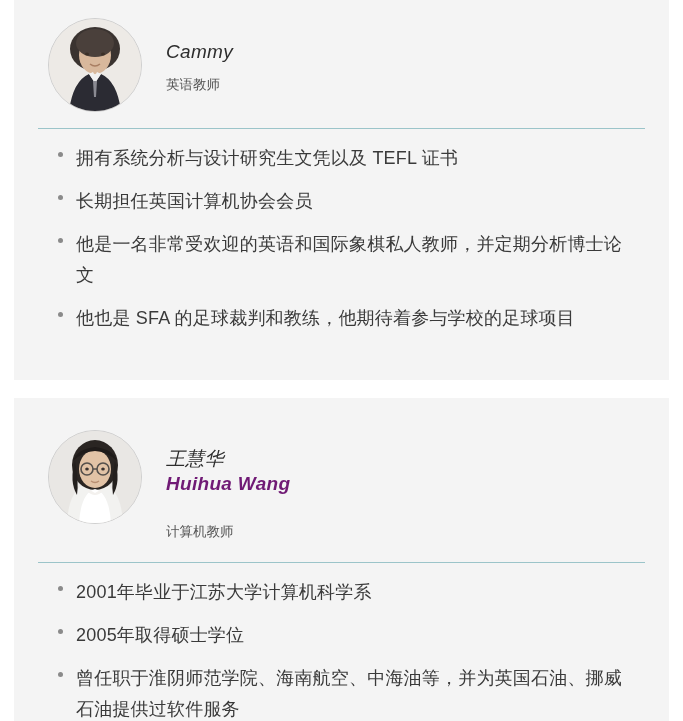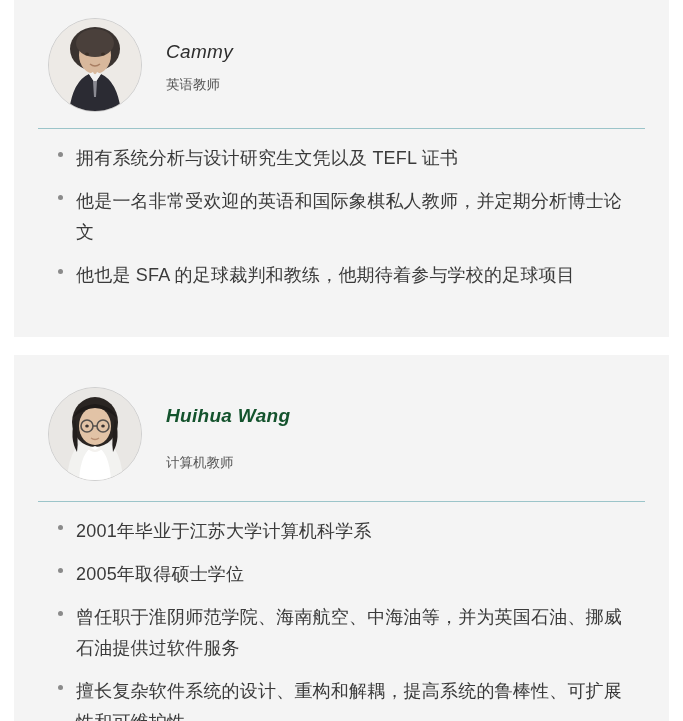--- a/index.html
+++ b/index.html
@@ -63,21 +63,21 @@
     font-weight: normal;
     font-style: italic;
     color: #2d2d2d;
     letter-spacing: 0.3px;
     line-height: 1.35;
   }
   .person-name-en {
     font-size: 19px;
     font-weight: bold;
     font-style: italic;
-    color: #14532d;
+    color: #701a75;
     letter-spacing: 0.3px;
     line-height: 1.4;
   }
   .person-role {
     font-size: 13.5px;
     color: #555555;
     margin-top: 10px;
     line-height: 1.5;
   }
   .person-role.spaced {
@@ -138,20 +138,21 @@
         </svg>
       </div>
       <div class="name-block">
         <div class="person-name">Cammy</div>
         <div class="person-role">英语教师</div>
       </div>
     </div>
     <hr class="divider">
     <ul class="bullets">
       <li>拥有系统分析与设计研究生文凭以及 TEFL 证书</li>
+      <li>长期担任英国计算机协会会员</li>
       <li>他是一名非常受欢迎的英语和国际象棋私人教师，并定期分析博士论文</li>
       <li>他也是 SFA 的足球裁判和教练，他期待着参与学校的足球项目</li>
     </ul>
   </div>
 
   <div class="profile-card">
     <div class="card-header tall">
       <div class="avatar">
         <svg width="92" height="92" viewBox="0 0 92 92" aria-hidden="true">
           <rect x="0" y="0" width="92" height="92" fill="#e9e7e4"></rect>
@@ -165,20 +166,21 @@
           <circle cx="54" cy="38" r="6" fill="none" stroke="#55504c" stroke-width="1.6"></circle>
           <line x1="44" y1="38" x2="48" y2="38" stroke="#55504c" stroke-width="1.6"></line>
           <ellipse cx="38" cy="38" rx="1.8" ry="1.5" fill="#3a3230"></ellipse>
           <ellipse cx="54" cy="38" rx="1.8" ry="1.5" fill="#3a3230"></ellipse>
           <path d="M42 50 Q46 53 50 50" stroke="#b98f72" stroke-width="1.4" fill="none"></path>
           <path d="M30 92 Q32 62 46 58 Q60 62 62 92 Z" fill="#ffffff"></path>
           <path d="M38 60 Q46 68 54 60 Q52 58 46 62 Q40 58 38 60 Z" fill="#f3f1ee"></path>
         </svg>
       </div>
       <div class="name-block second">
+        <div class="person-name">王慧华</div>
         <div class="person-name-en">Huihua Wang</div>
         <div class="person-role spaced">计算机教师</div>
       </div>
     </div>
     <hr class="divider">
     <ul class="bullets">
       <li>2001年毕业于江苏大学计算机科学系</li>
       <li>2005年取得硕士学位</li>
       <li>曾任职于淮阴师范学院、海南航空、中海油等，并为英国石油、挪威石油提供过软件服务</li>
       <li>擅长复杂软件系统的设计、重构和解耦，提高系统的鲁棒性、可扩展性和可维护性。</li>

